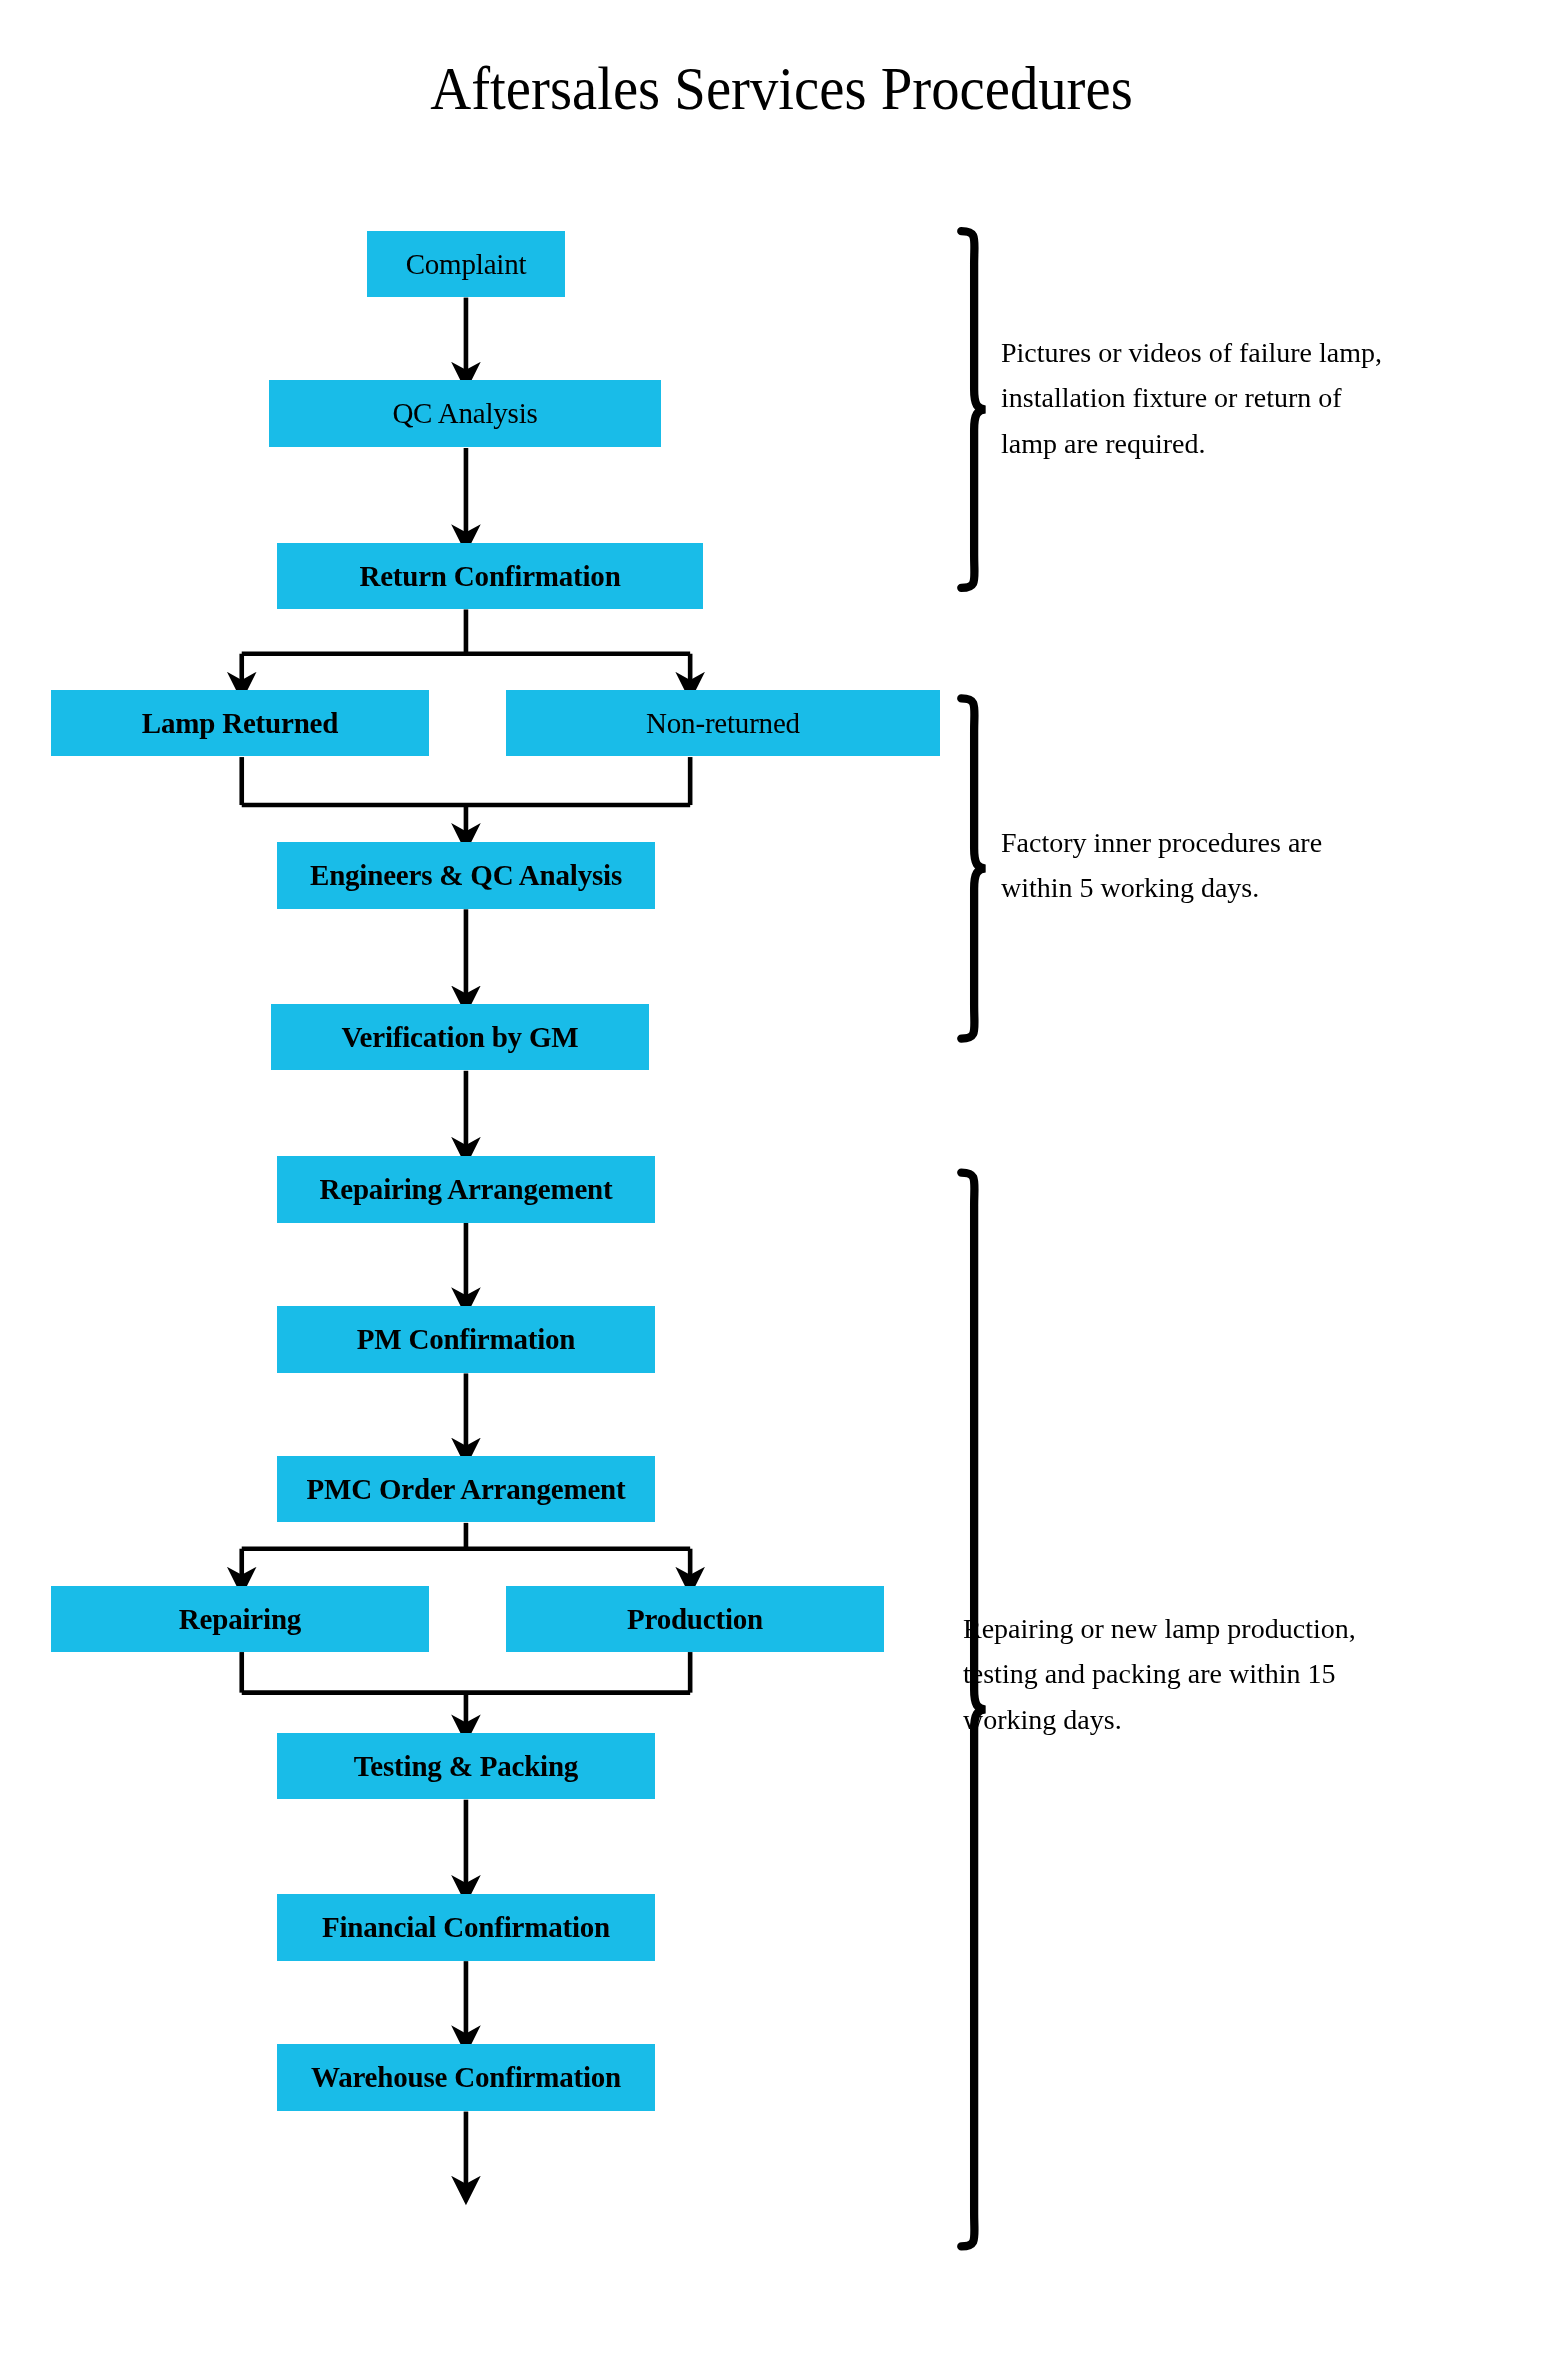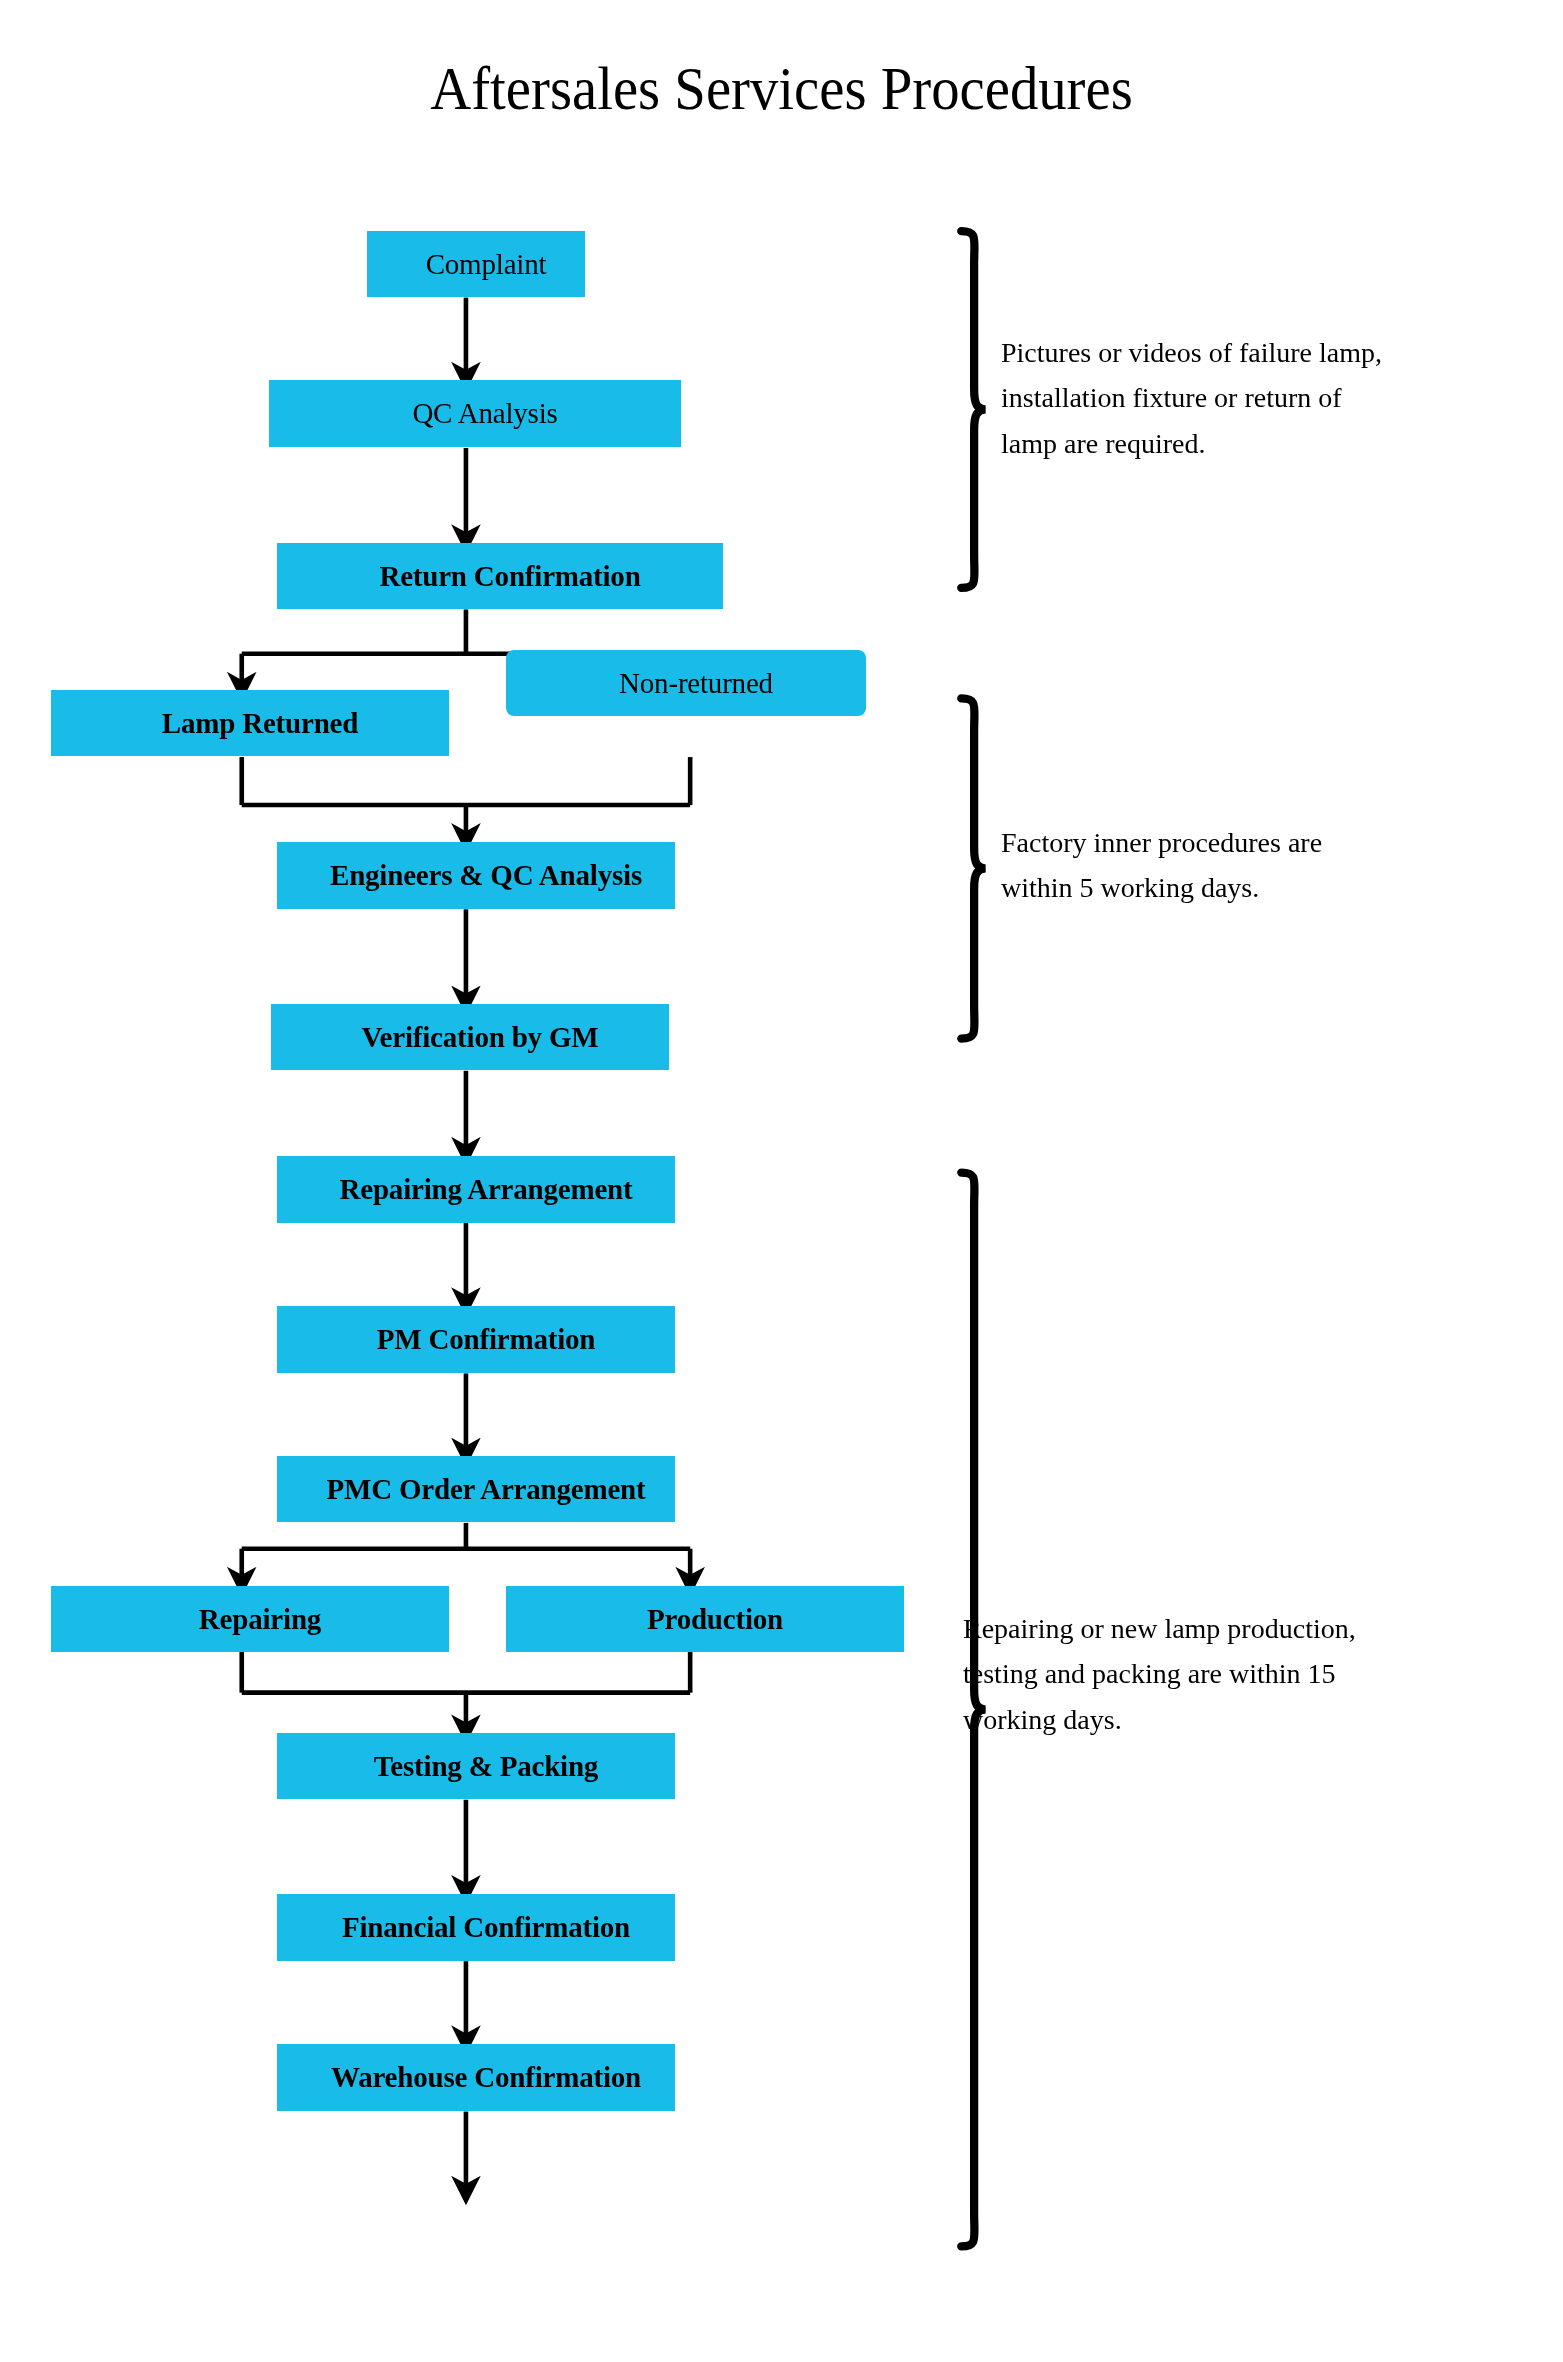--- a/index.html
+++ b/index.html
@@ -43,21 +43,20 @@
     color: #000000;
     display: flex;
     align-items: center;
     justify-content: center;
     font-size: 29px;
     font-weight: 700;
     line-height: 1;
     white-space: nowrap;
     font-family: "Liberation Serif", "DejaVu Serif", serif;
     letter-spacing: -0.2px;
-    padding-left: 20px;
   }
   .node.light {
     font-weight: 400;
   }
 
   
   #connectors {
     position: absolute;
     left: 0; top: 0;
     width: 1563px;
@@ -142,21 +141,21 @@
   </div>
 
   <div class="node" style="left:277px; top:543px; width:426px; height:66px;">
     <span>Return Confirmation</span>
   </div>
 
   <div class="node" style="left:51px; top:690px; width:378px; height:66px;">
     <span>Lamp Returned</span>
   </div>
 
-  <div class="node light" style="left:506px; top:650px; width:340px; height:66px;border-radius:8px;">
+  <div class="node light" style="left:506px; top:690px; width:434px; height:66px;">
     <span>Non-returned</span>
   </div>
 
   <div class="node" style="left:277px; top:842px; width:378px; height:67px;">
     <span>Engineers &amp; QC Analysis</span>
   </div>
 
   <div class="node" style="left:271px; top:1004px; width:378px; height:66px;">
     <span>Verification by GM</span>
   </div>

